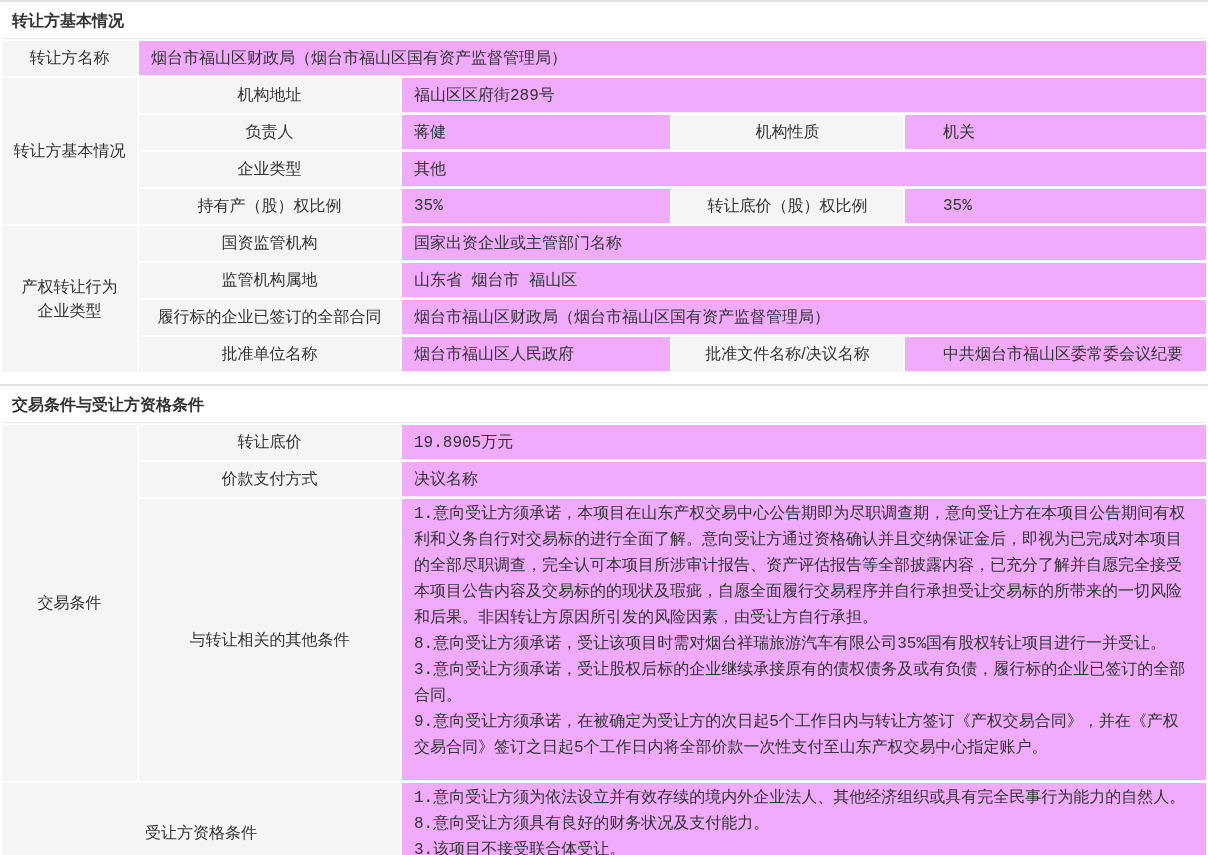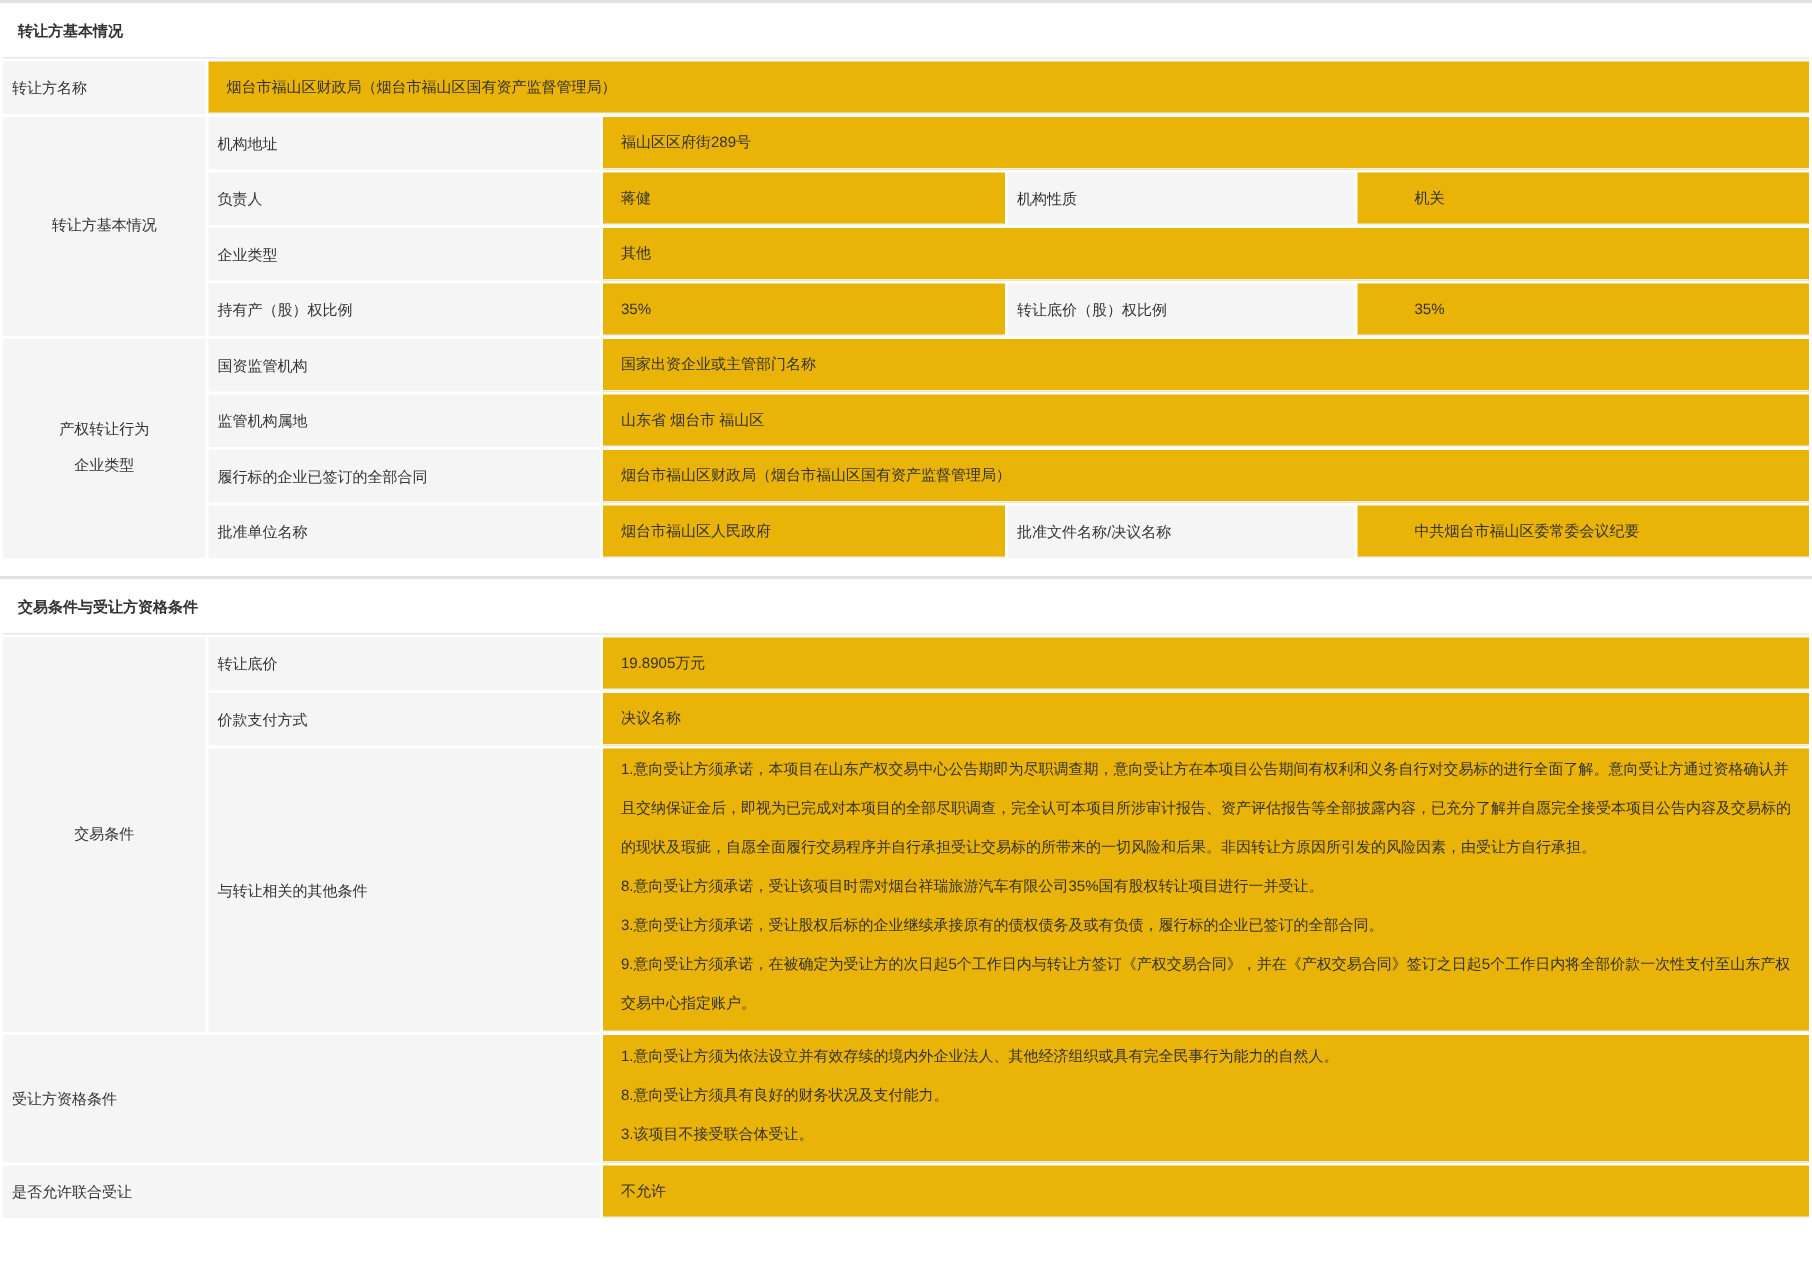--- a/index.html
+++ b/index.html
@@ -10,49 +10,50 @@
     background: #ffffff;
     font-family: "Liberation Sans", "DejaVu Sans", sans-serif;
     color: #333333;
   }
   table.info-table {
     width: 1208px;
     table-layout: fixed;
     border-collapse: separate;
     border-spacing: 2px;
     border-top: 2px solid #e2e2e2;
-    font-size: 10px;
+    font-size: 16px;
   }
   table.info-table + table.info-table { margin-top: 10px; }
   td { height: 35px; vertical-align: middle; }
   td.section-header {
     background: #ffffff;
     font-weight: bold;
     padding-left: 10px;
     border-bottom: 1px solid #e6e6e6;
   }
   td.lbl {
     background: #f5f5f5;
-    text-align: left;
+    text-align: center;
     padding: 0 6px;
   }
   td.grp {
     background: #f5f5f5;
     text-align: center;
     padding: 0 6px;
     line-height: 24px;
   }
   td.val {
-    background: #eab308;
+    background: #f0abfc;
     padding-left: 12px;
     padding-right: 12px;
     border-bottom: 1px solid #f0f0f0;
+    font-family: Liberation Mono, monospace;
   }
   td.val2 { padding-left: 38px; }
-  td.multi { padding-top: 2px; padding-bottom: 4px; }
+  td.multi { padding-top: 2px; padding-bottom: 19px; }
   .para { line-height: 26px; }
 </style>
 </head>
 <body>
 
 <table class="info-table">
   <colgroup>
     <col style="width:135px">
       <col style="width:261px">
       <col style="width:268px">

